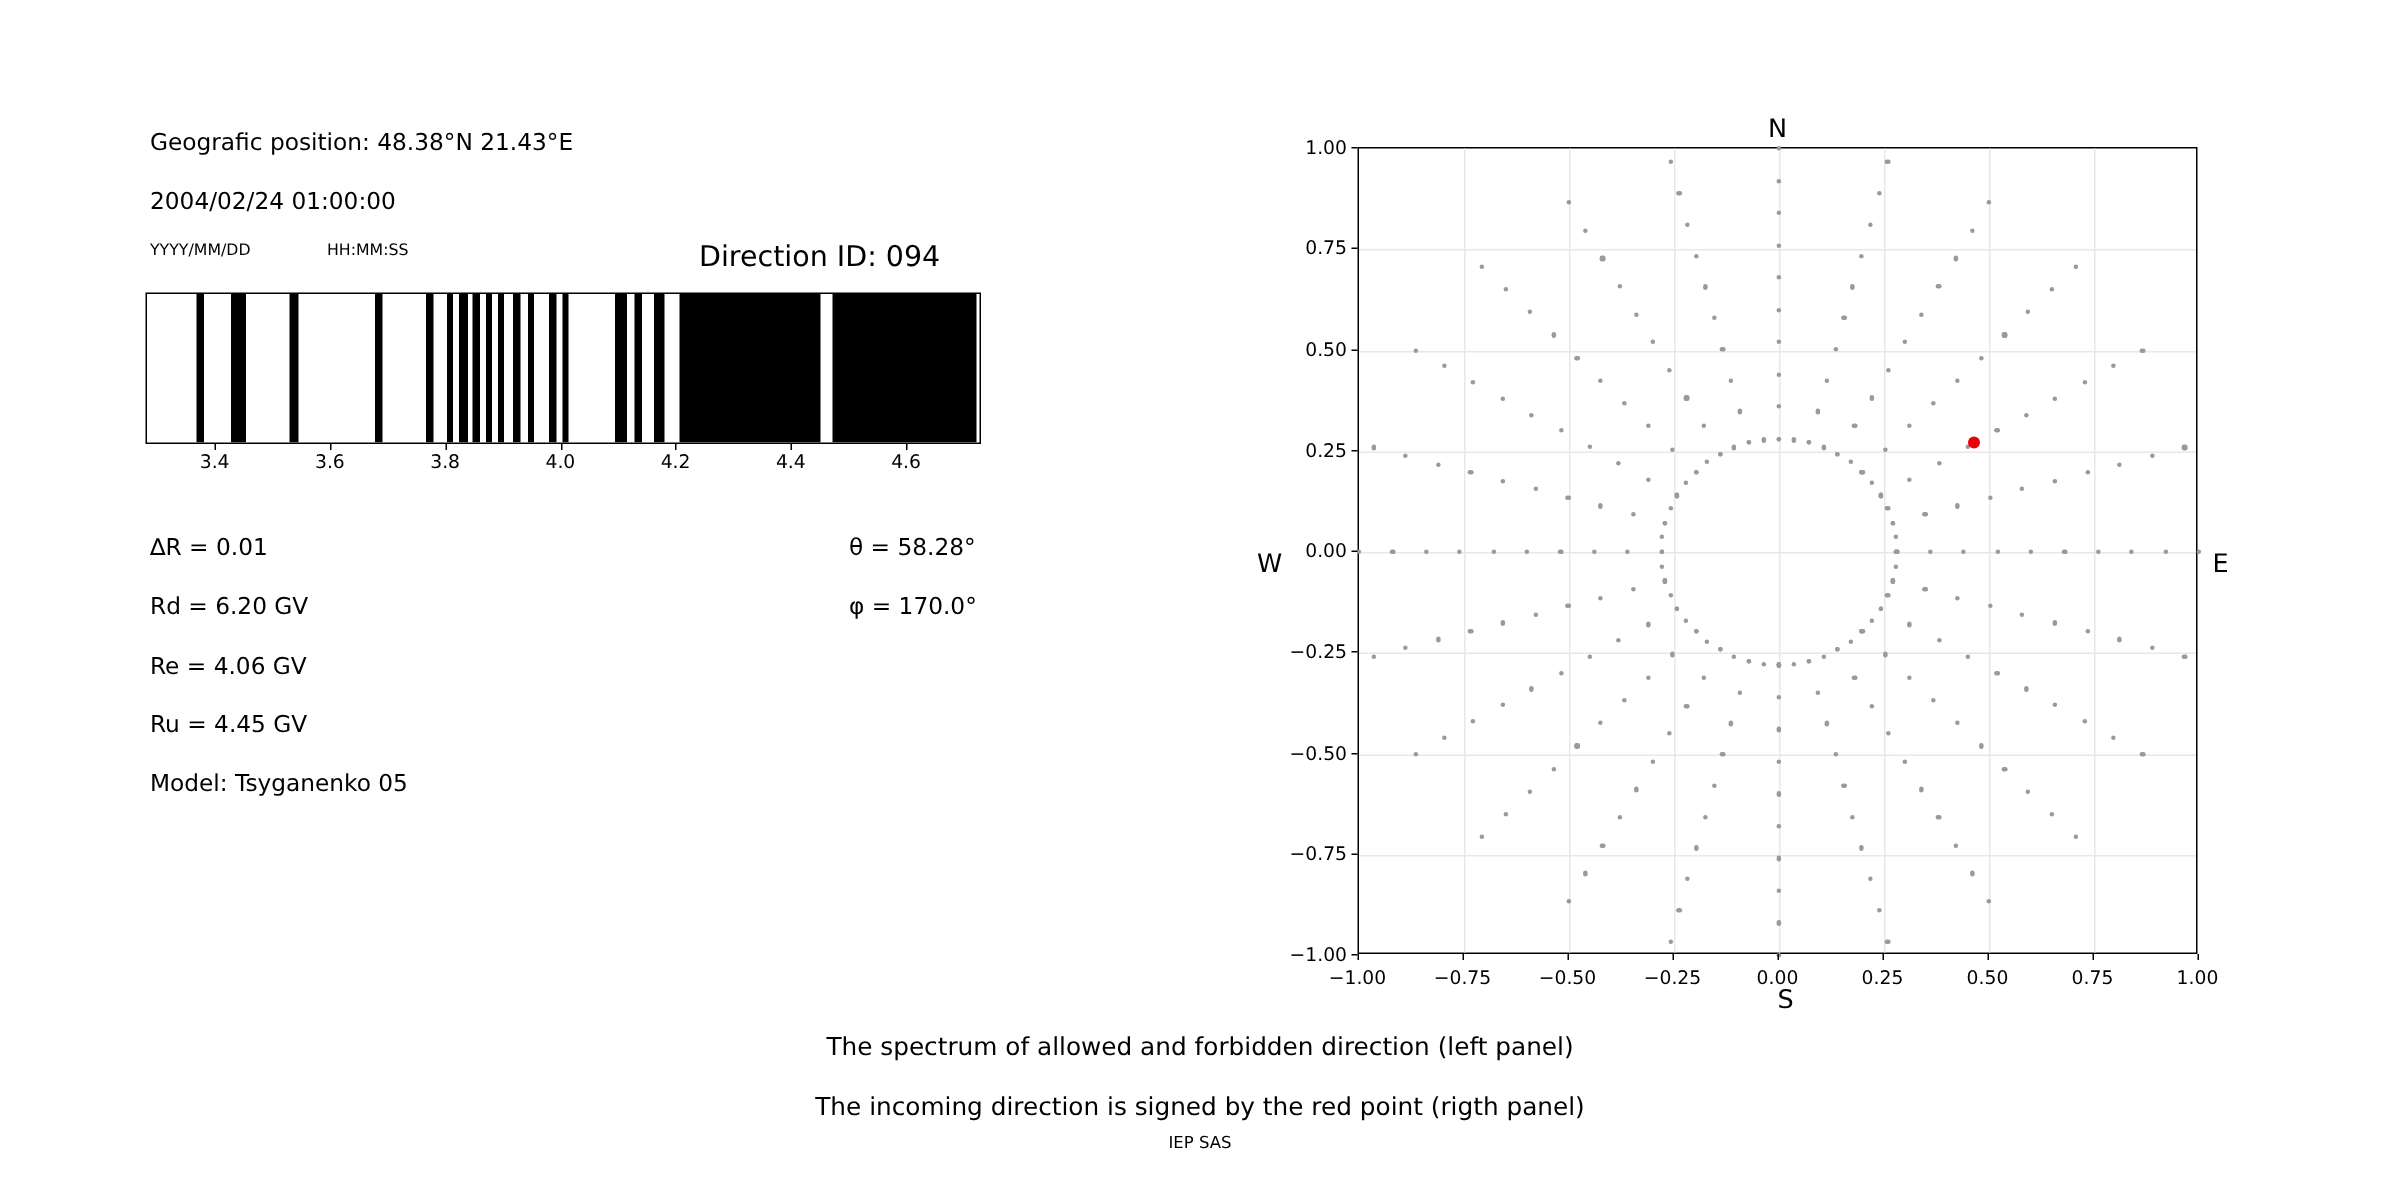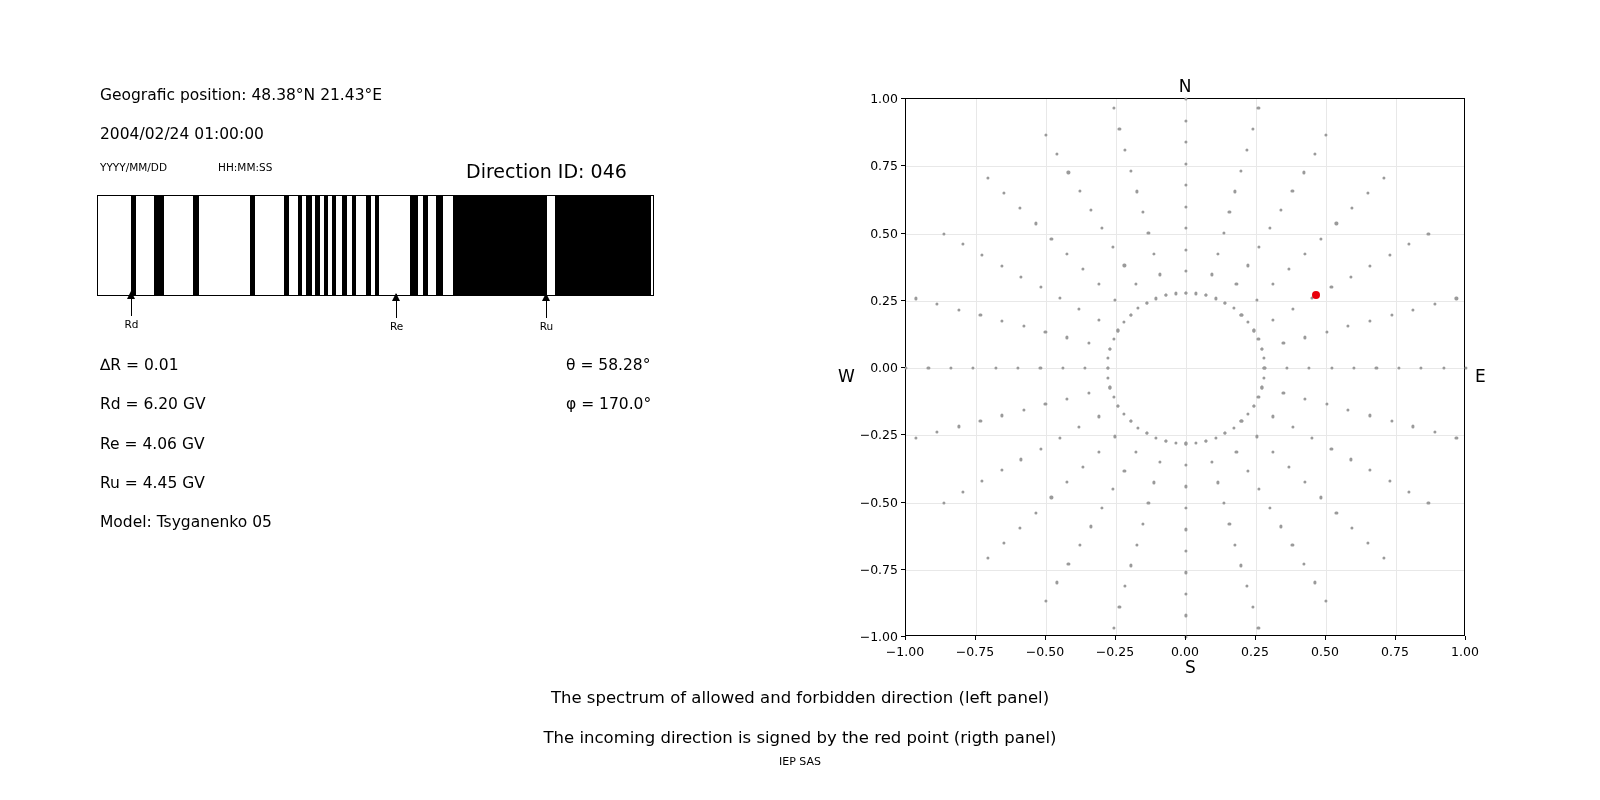--- a/index.html
+++ b/index.html
@@ -93,21 +93,21 @@
 <div class="abs" id="left-panel">
 
   <div class="abs info-line" id="geo-position">Geografic position: 48.38°N 21.43°E</div>
 
   <div class="abs info-line" id="datetime">2004/02/24 01:00:00</div>
 
   <div class="abs" id="fmt-date">YYYY/MM/DD</div>
 
   <div class="abs" id="fmt-time">HH:MM:SS</div>
 
-  <div class="abs" id="direction-id">Direction ID: 046</div>
+  <div class="abs" id="direction-id">Direction ID: 094</div>
 
   <div class="abs" id="spectrum-wrap">
     <div id="spectrum-bar">
         <div class="band" style="left: 32.6517px; width: 5.76207px;"></div>
         <div class="band" style="left: 55.7px; width: 10.3717px;"></div>
         <div class="band" style="left: 94.8821px; width: 6.14621px;"></div>
         <div class="band" style="left: 151.734px; width: 5.76207px;"></div>
         <div class="band" style="left: 185.923px; width: 4.60966px;"></div>
         <div class="band" style="left: 199.752px; width: 4.60966px;"></div>
         <div class="band" style="left: 208.203px; width: 5.37793px;"></div>
@@ -119,33 +119,35 @@
         <div class="band" style="left: 268.128px; width: 4.60966px;"></div>
         <div class="band" style="left: 276.579px; width: 4.60966px;"></div>
         <div class="band" style="left: 312.304px; width: 7.29862px;"></div>
         <div class="band" style="left: 324.597px; width: 5.76207px;"></div>
         <div class="band" style="left: 338.041px; width: 6.91448px;"></div>
         <div class="band" style="left: 355.328px; width: 94.1138px;"></div>
         <div class="band" style="left: 457.124px; width: 96.0345px;"></div>
       </div>
   </div>
 
-  <div class="abs" id="spectrum-markers" style="left:97px;top:296px;width:557px;height:60px;">
-      <div class="marker" style="left: 14.5724px; top: -4px;">
-        <span class="arrow"></span>
-        <span class="mlabel">Rd</span>
-      </div>
-      <div class="marker" style="left: 279.628px; top: -2px;">
-        <span class="arrow"></span>
-        <span class="mlabel">Re</span>
-      </div>
-      <div class="marker" style="left: 429.441px; top: -2px;">
-        <span class="arrow"></span>
-        <span class="mlabel">Ru</span>
-      </div>
+  <div class="abs" id="spectrum-axis">
+      <div class="tick" style="left: 46.0966px;"></div>
+      <div class="tick-label" style="left: 46.0966px;">3.4</div>
+      <div class="tick" style="left: 122.924px;"></div>
+      <div class="tick-label" style="left: 122.924px;">3.6</div>
+      <div class="tick" style="left: 199.752px;"></div>
+      <div class="tick-label" style="left: 199.752px;">3.8</div>
+      <div class="tick" style="left: 276.579px;"></div>
+      <div class="tick-label" style="left: 276.579px;">4.0</div>
+      <div class="tick" style="left: 353.407px;"></div>
+      <div class="tick-label" style="left: 353.407px;">4.2</div>
+      <div class="tick" style="left: 430.234px;"></div>
+      <div class="tick-label" style="left: 430.234px;">4.4</div>
+      <div class="tick" style="left: 507.062px;"></div>
+      <div class="tick-label" style="left: 507.062px;">4.6</div>
     </div>
 
   <div class="abs stat" id="stat-dR">∆R = 0.01</div>
   <div class="abs stat" id="stat-Rd">Rd = 6.20 GV</div>
   <div class="abs stat" id="stat-Re">Re = 4.06 GV</div>
   <div class="abs stat" id="stat-Ru">Ru = 4.45 GV</div>
   <div class="abs stat" id="stat-model">Model: Tsyganenko 05</div>
   <div class="abs stat" id="stat-theta">θ = 58.28°</div>
   <div class="abs stat" id="stat-phi">φ = 170.0°</div>
 </div>

